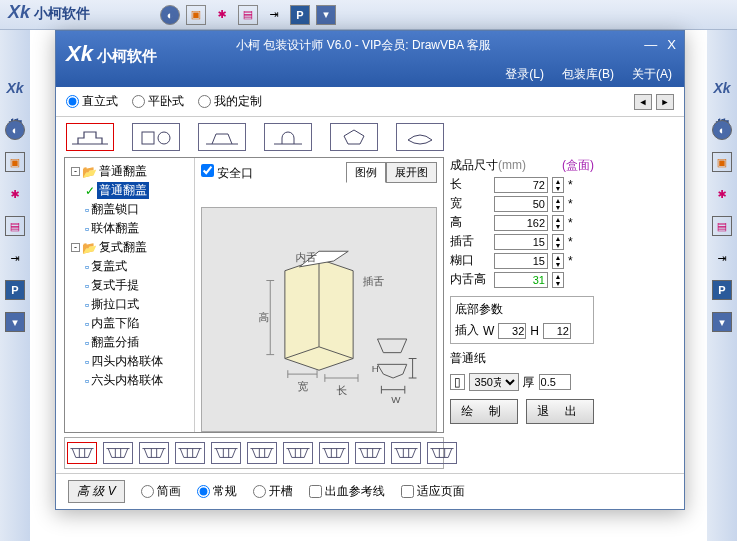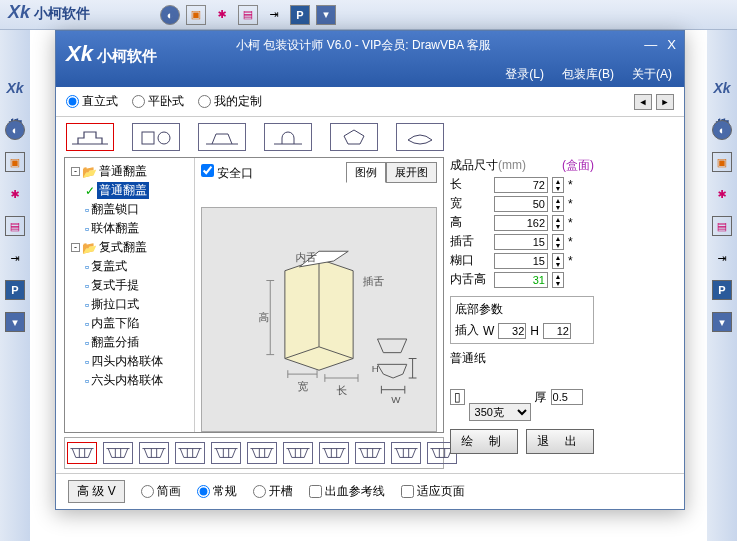--- a/index.html
+++ b/index.html
@@ -68,27 +68,27 @@
 .dim-row .updn { width: 12px; height: 16px; border: 1px solid #888; font-size: 7px; display: flex; flex-direction: column; }
 .dim-row .updn span { flex: 1; text-align: center; line-height: 7px; }
 .green { color: #0a0; }
 
 .grp { border: 1px solid #aaa; padding: 4px; margin-top: 8px; }
 .grp-row { display: flex; align-items: center; gap: 4px; }
 .grp-row input { width: 28px; border: 1px solid #888; text-align: right; font-size: 11px; padding: 1px; }
 
 .paper-row { display: flex; align-items: center; gap: 4px; margin-top: 6px; }
 .paper-row select, .paper-row input { border: 1px solid #888; font-size: 11px; padding: 1px; }
-.paper-row .sel-box { width: 62px; margin-top: 30px; }
+.paper-row .sel-box { width: 50px; }
 
 .btn-row { display: flex; gap: 8px; margin-top: 8px; }
 .btn { flex: 1; border: 1px solid #666; background: linear-gradient(#f8f8f8,#d8d8d8); padding: 3px 0; text-align: center; letter-spacing: 6px; cursor: pointer; }
 
 .bottom-bar { padding: 6px 12px; display: flex; align-items: center; gap: 16px; border-top: 1px solid #ccc; }
-.bottom-bar .adv { border: 1px solid #888; padding: 2px 8px; background: #eee; }
+.bottom-bar .adv { border: 1px solid #888; padding: 2px 8px; background: #eee; font-style: italic; }
 .bottom-bar label { display: flex; align-items: center; gap: 3px; }
 </style>
 </head>
 <body>
 
 <div class="bg-strip-top">
   <span class="bg-logo"><span>Xk</span><span class="bg-logo-text">小柯软件</span></span>
   <span class="bg-ico" style="border-radius:50%;background:#4a6aa8;color:#fff">◐</span>
   <span class="bg-ico" style="color:#d60">▣</span>
   <span class="bg-ico" style="border:none;color:#c06">✱</span>

